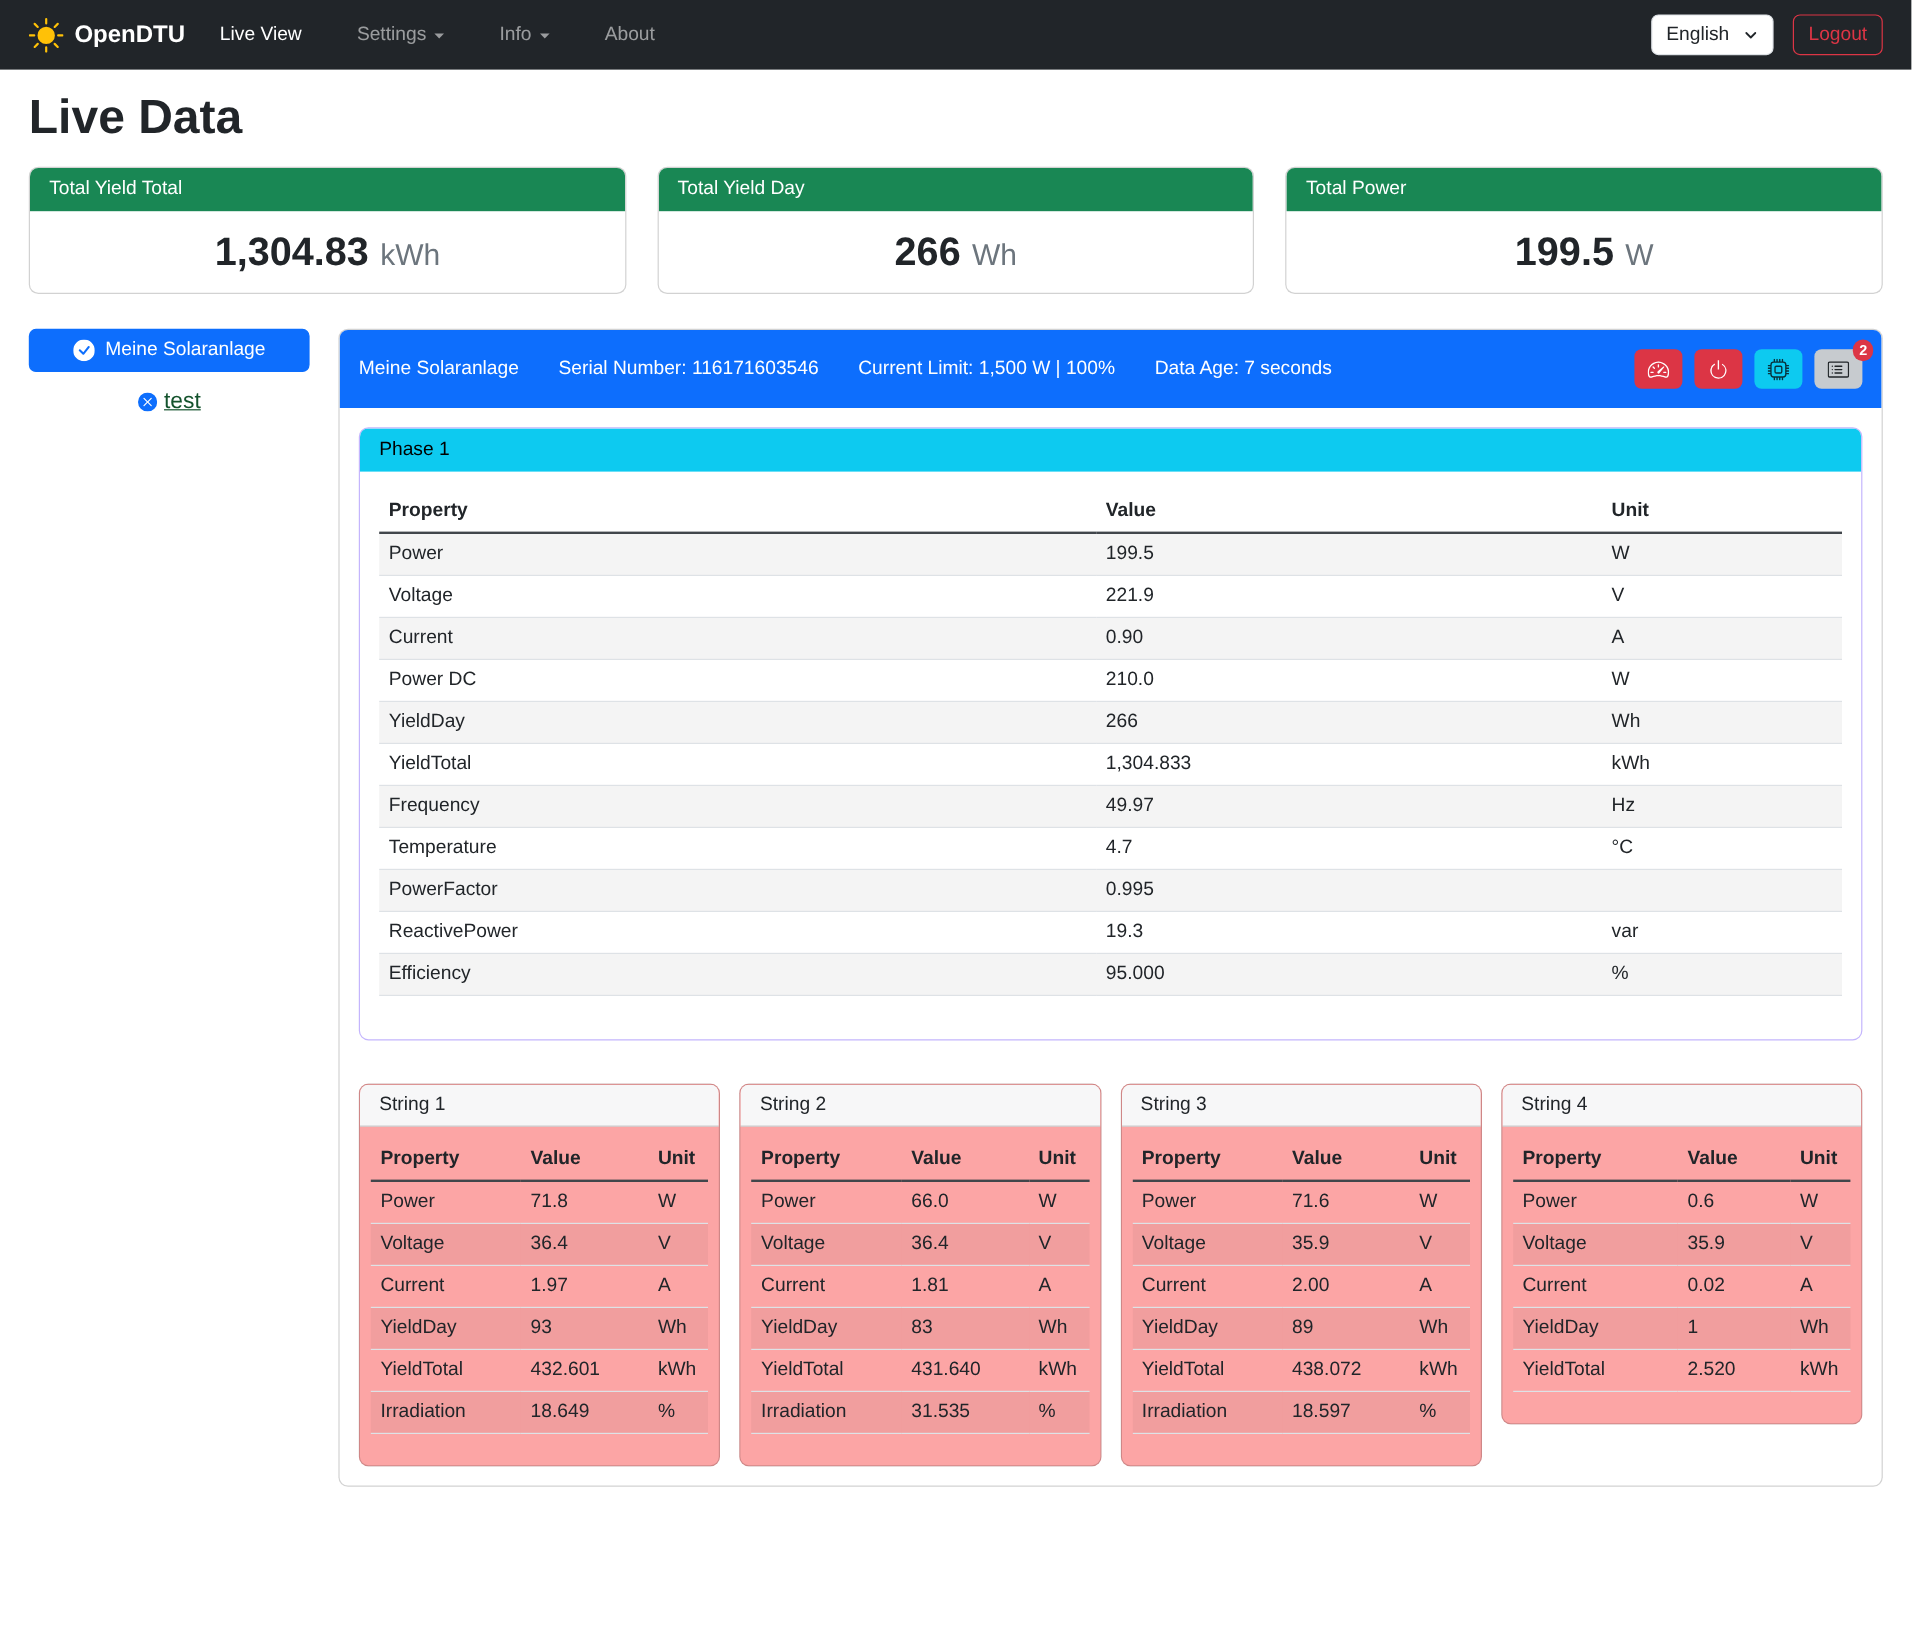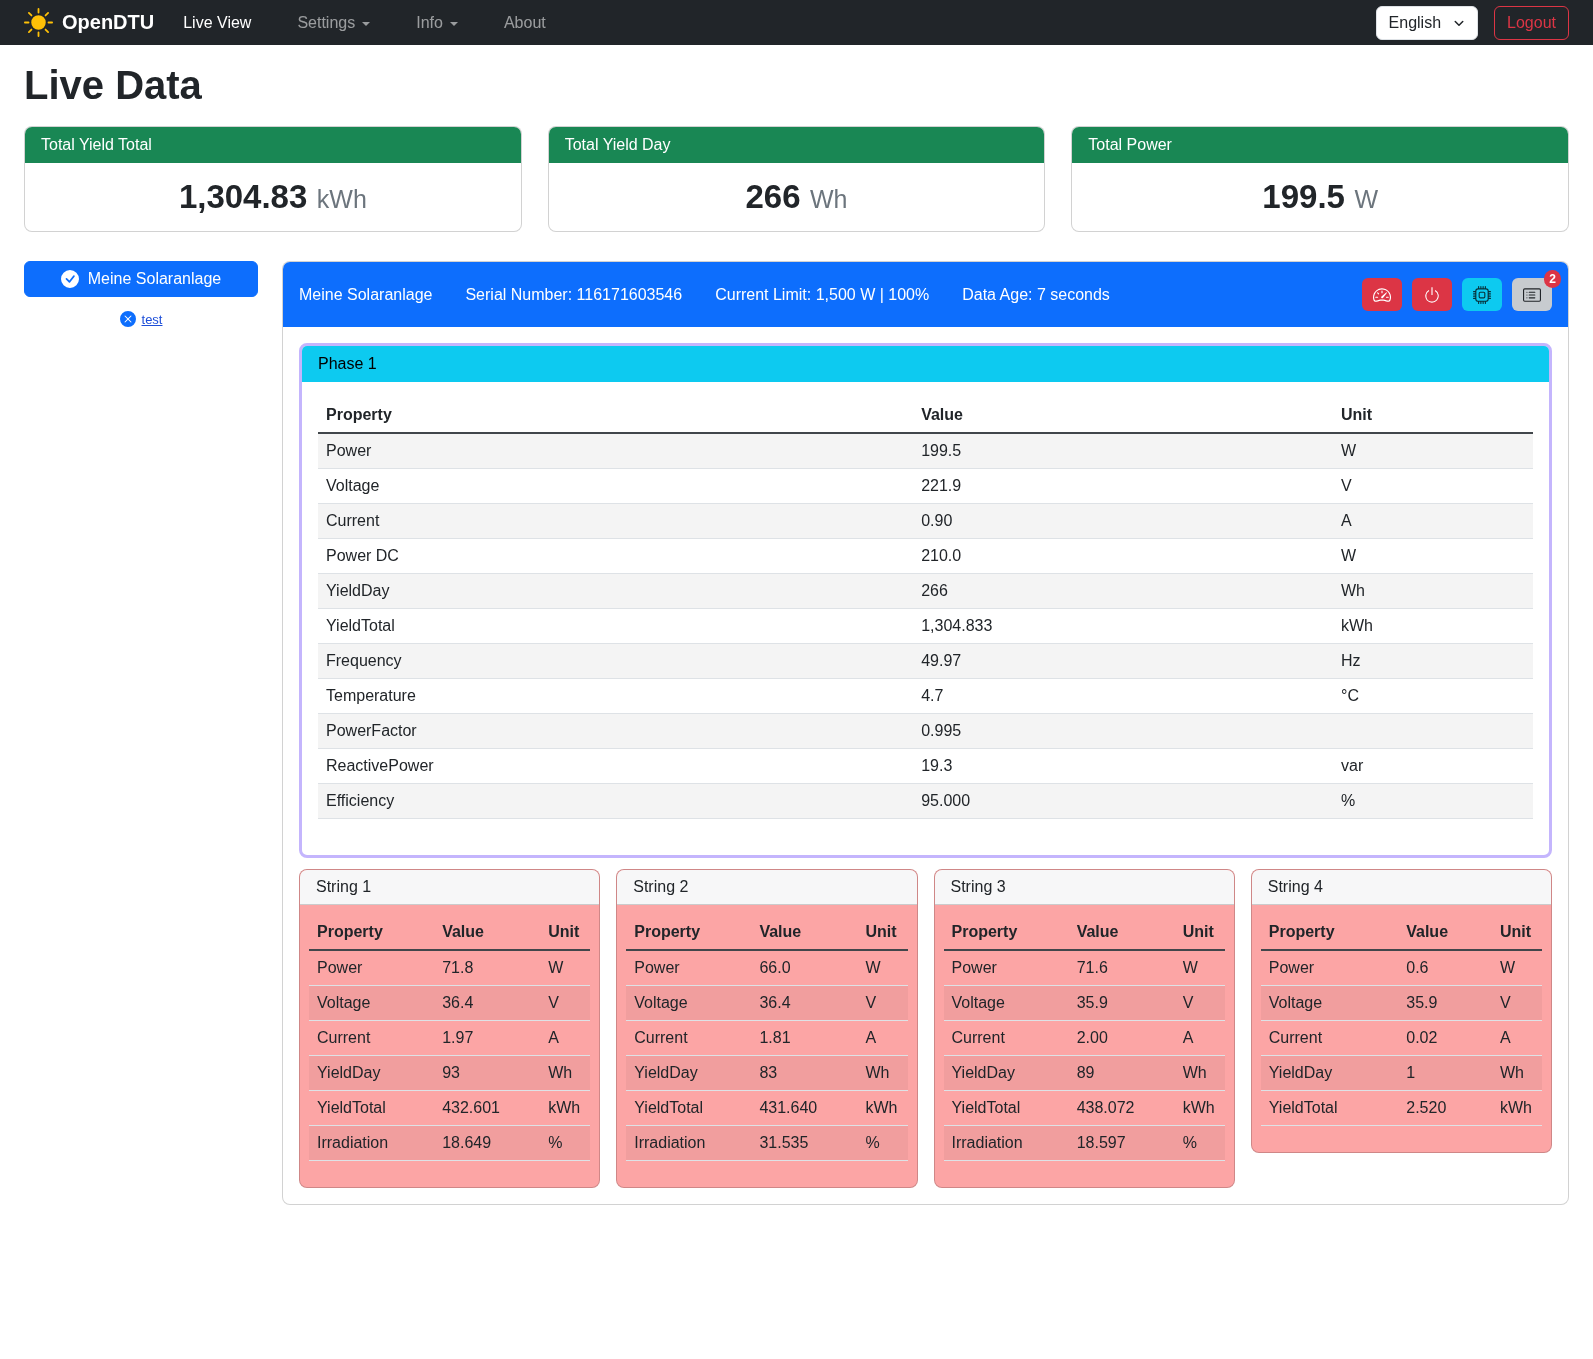--- a/index.html
+++ b/index.html
@@ -7,21 +7,21 @@
   body {
     width: 1593px;
     background: #fff;
     color: #212529;
     font-family: "Liberation Sans", sans-serif;
     font-size: 16px;
   }
 
   
   .navbar {
-    height: 45px;
+    height: 58px;
     background: #212529;
     display: flex;
     align-items: center;
     padding: 0 24px;
   }
   .brand {
     display: flex; align-items: center; gap: 9px;
     color: #fff; font-size: 20px; font-weight: 700;
     margin-right: 18px; cursor: pointer;
   }
@@ -78,21 +78,21 @@
     width: 100%;
     background: #0d6efd; color: #fff;
     border: 1px solid #0d6efd; border-radius: 6px;
     padding: 8px 12px; font-size: 16px; font-family: inherit;
     display: flex; align-items: center; justify-content: center; gap: 9px;
     cursor: pointer;
   }
   .inv-alt {
     margin-top: 14px;
     display: flex; align-items: center; justify-content: center; gap: 6px;
-    color: #1d4ed8; font-size: 13px; cursor: pointer; text-decoration: underline;
+    color: #14532d; font-size: 19px; cursor: pointer; text-decoration: underline;
   }
 
   
   .panel { flex: 1; border: 1px solid rgba(0,0,0,.175); border-radius: 8px; overflow: hidden; background: #fff; }
   .panel-header {
     background: #0d6efd; color: #fff;
     padding: 16px; font-size: 16px;
     display: flex; align-items: center; gap: 33px;
   }
   .panel-actions { margin-left: auto; display: flex; gap: 10px; }
@@ -107,21 +107,21 @@
   .icon-btn.grey { background: #c7cbcf; color: #212529; }
   .badge {
     position: absolute; top: -8px; right: -9px;
     background: #dc3545; color: #fff;
     font-size: 12px; font-weight: 700; line-height: 1;
     padding: 3px 5px; border-radius: 9px;
   }
   .panel-body { padding: 16px; }
 
   
-  .phase-card { border: 3px solid #c4b5fd; border-radius: 8px; overflow: hidden; margin-bottom: 11px; }
+  .phase-card { border: 1px solid #c4b5fd; border-radius: 8px; overflow: hidden; margin-bottom: 36px; }
   .phase-header { background: #0dcaf0; color: #000; padding: 9px 16px; font-size: 16px; }
   .phase-body { padding: 16px 16px 36px; }
 
   
   table.data-table { width: 100%; border-collapse: collapse; font-size: 16px; }
   .data-table th, .data-table td {
     padding: 8px; border-bottom: 1px solid #dee2e6;
     vertical-align: middle; text-align: left;
   }
   .data-table thead th { border-bottom: 2px solid #41464b; font-weight: 700; }

